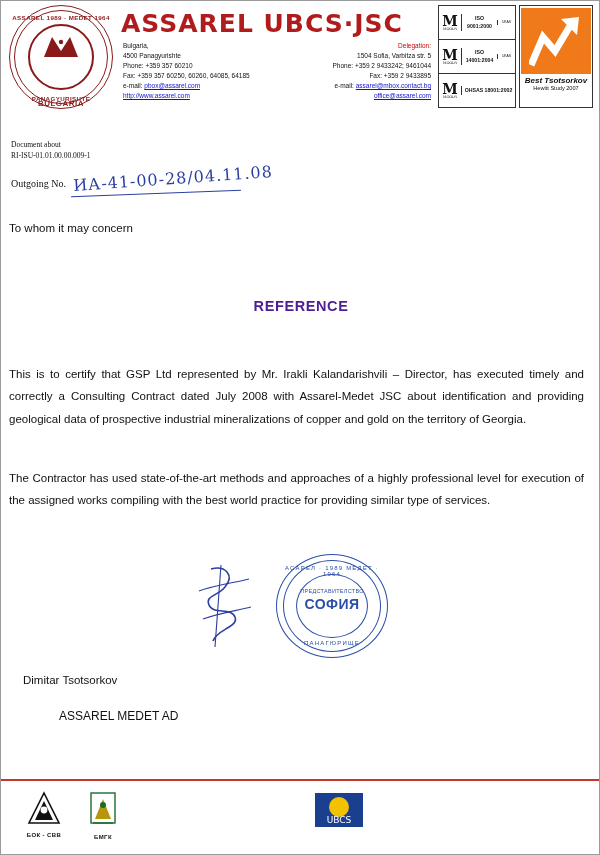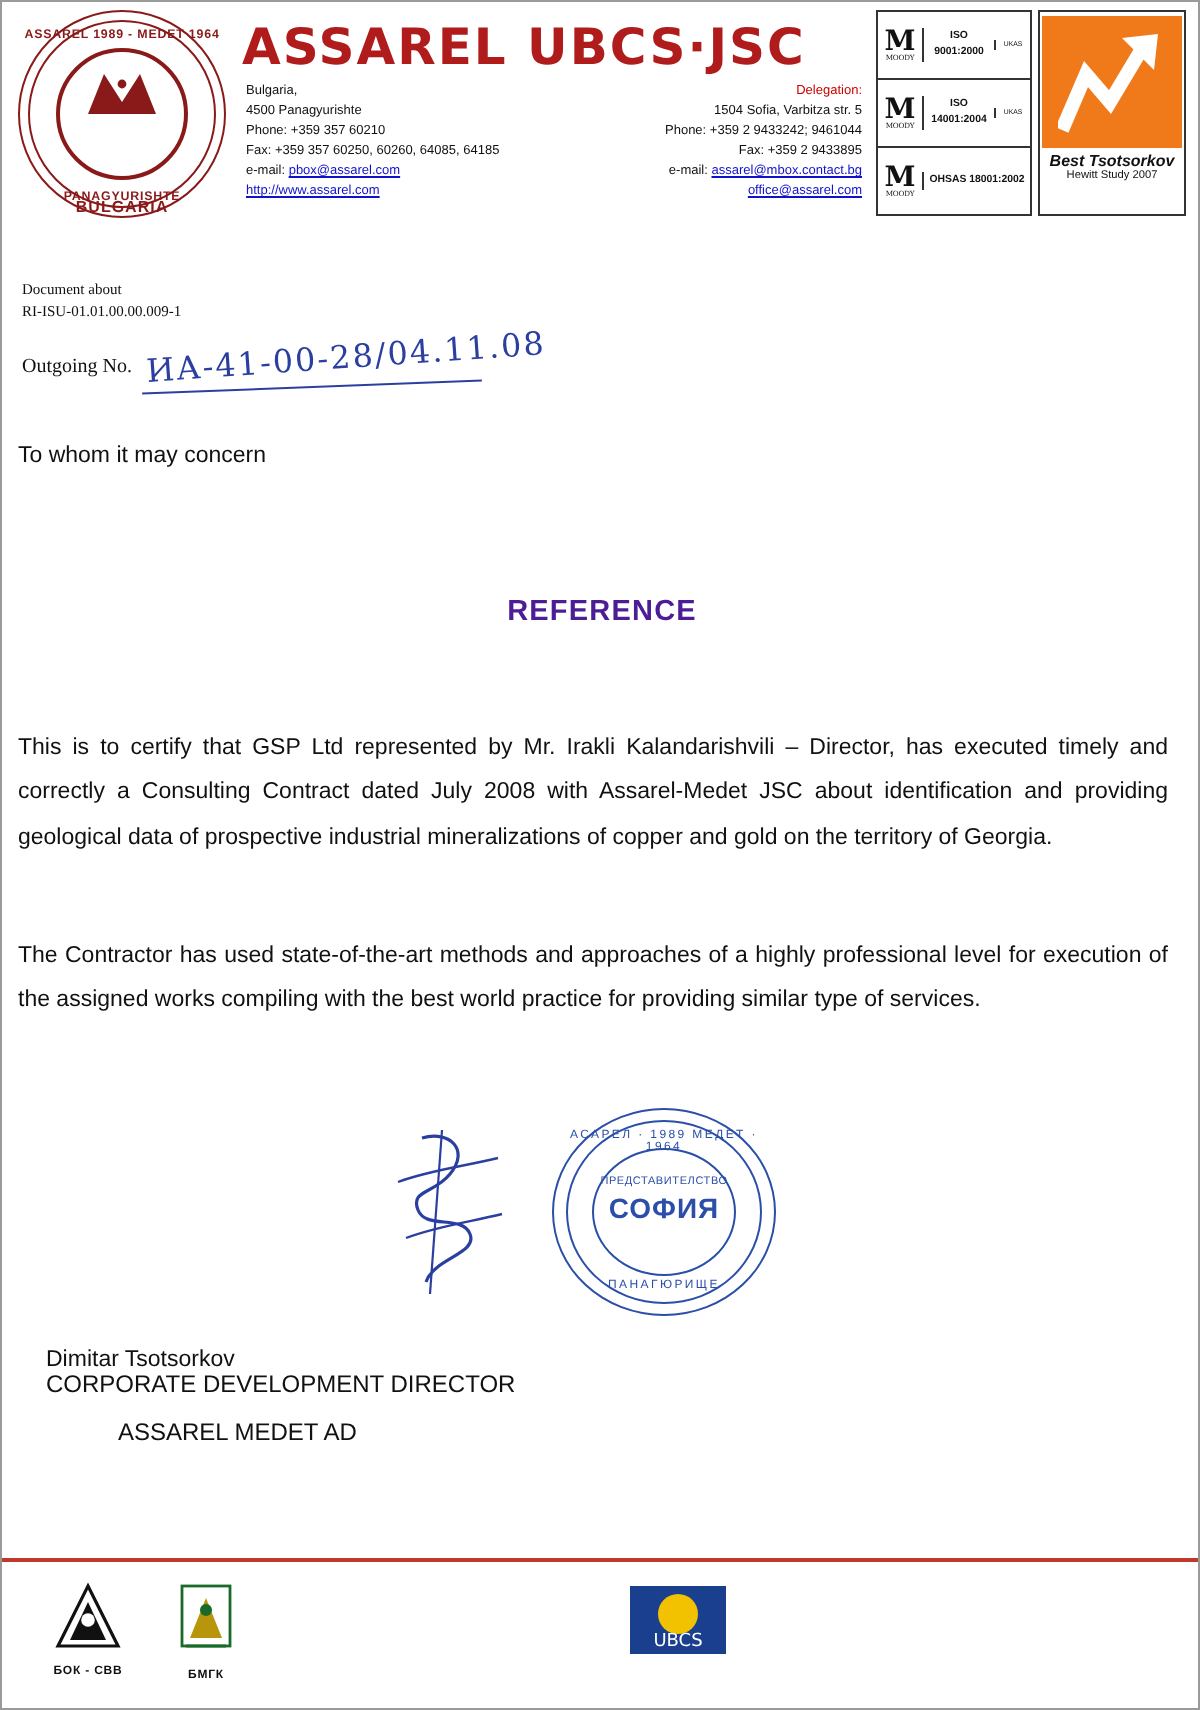--- a/index.html
+++ b/index.html
@@ -463,21 +463,20 @@
     <div class="s-ring s3"></div>
     <div class="s-top">АСАРЕЛ · 1989 МЕДЕТ · 1964</div>
     <div class="s-mid">
       <div class="l1">ПРЕДСТАВИТЕЛСТВО</div>
       <div class="l2">СОФИЯ</div>
     </div>
     <div class="s-bottom">ПАНАГЮРИЩЕ</div>
   </div>
 
   <div class="signer signer-name">Dimitar Tsotsorkov</div>
-  <div class="signer signer-role">CORPORATE DEVELOPMENT DIRECTOR</div>
   <div class="signer signer-org">ASSAREL MEDET AD</div>
 
   <div class="footer-rule"></div>
 
   <div class="footer">
 
     <div class="f-item" style="left:14px; top:4px; width:58px;">
       <svg width="34" height="36" viewBox="0 0 34 36">
         <polygon points="17,2 32,32 2,32" fill="none" stroke="#111" stroke-width="1.6"></polygon>
         <polygon points="17,10 26,29 8,29" fill="#111"></polygon>

